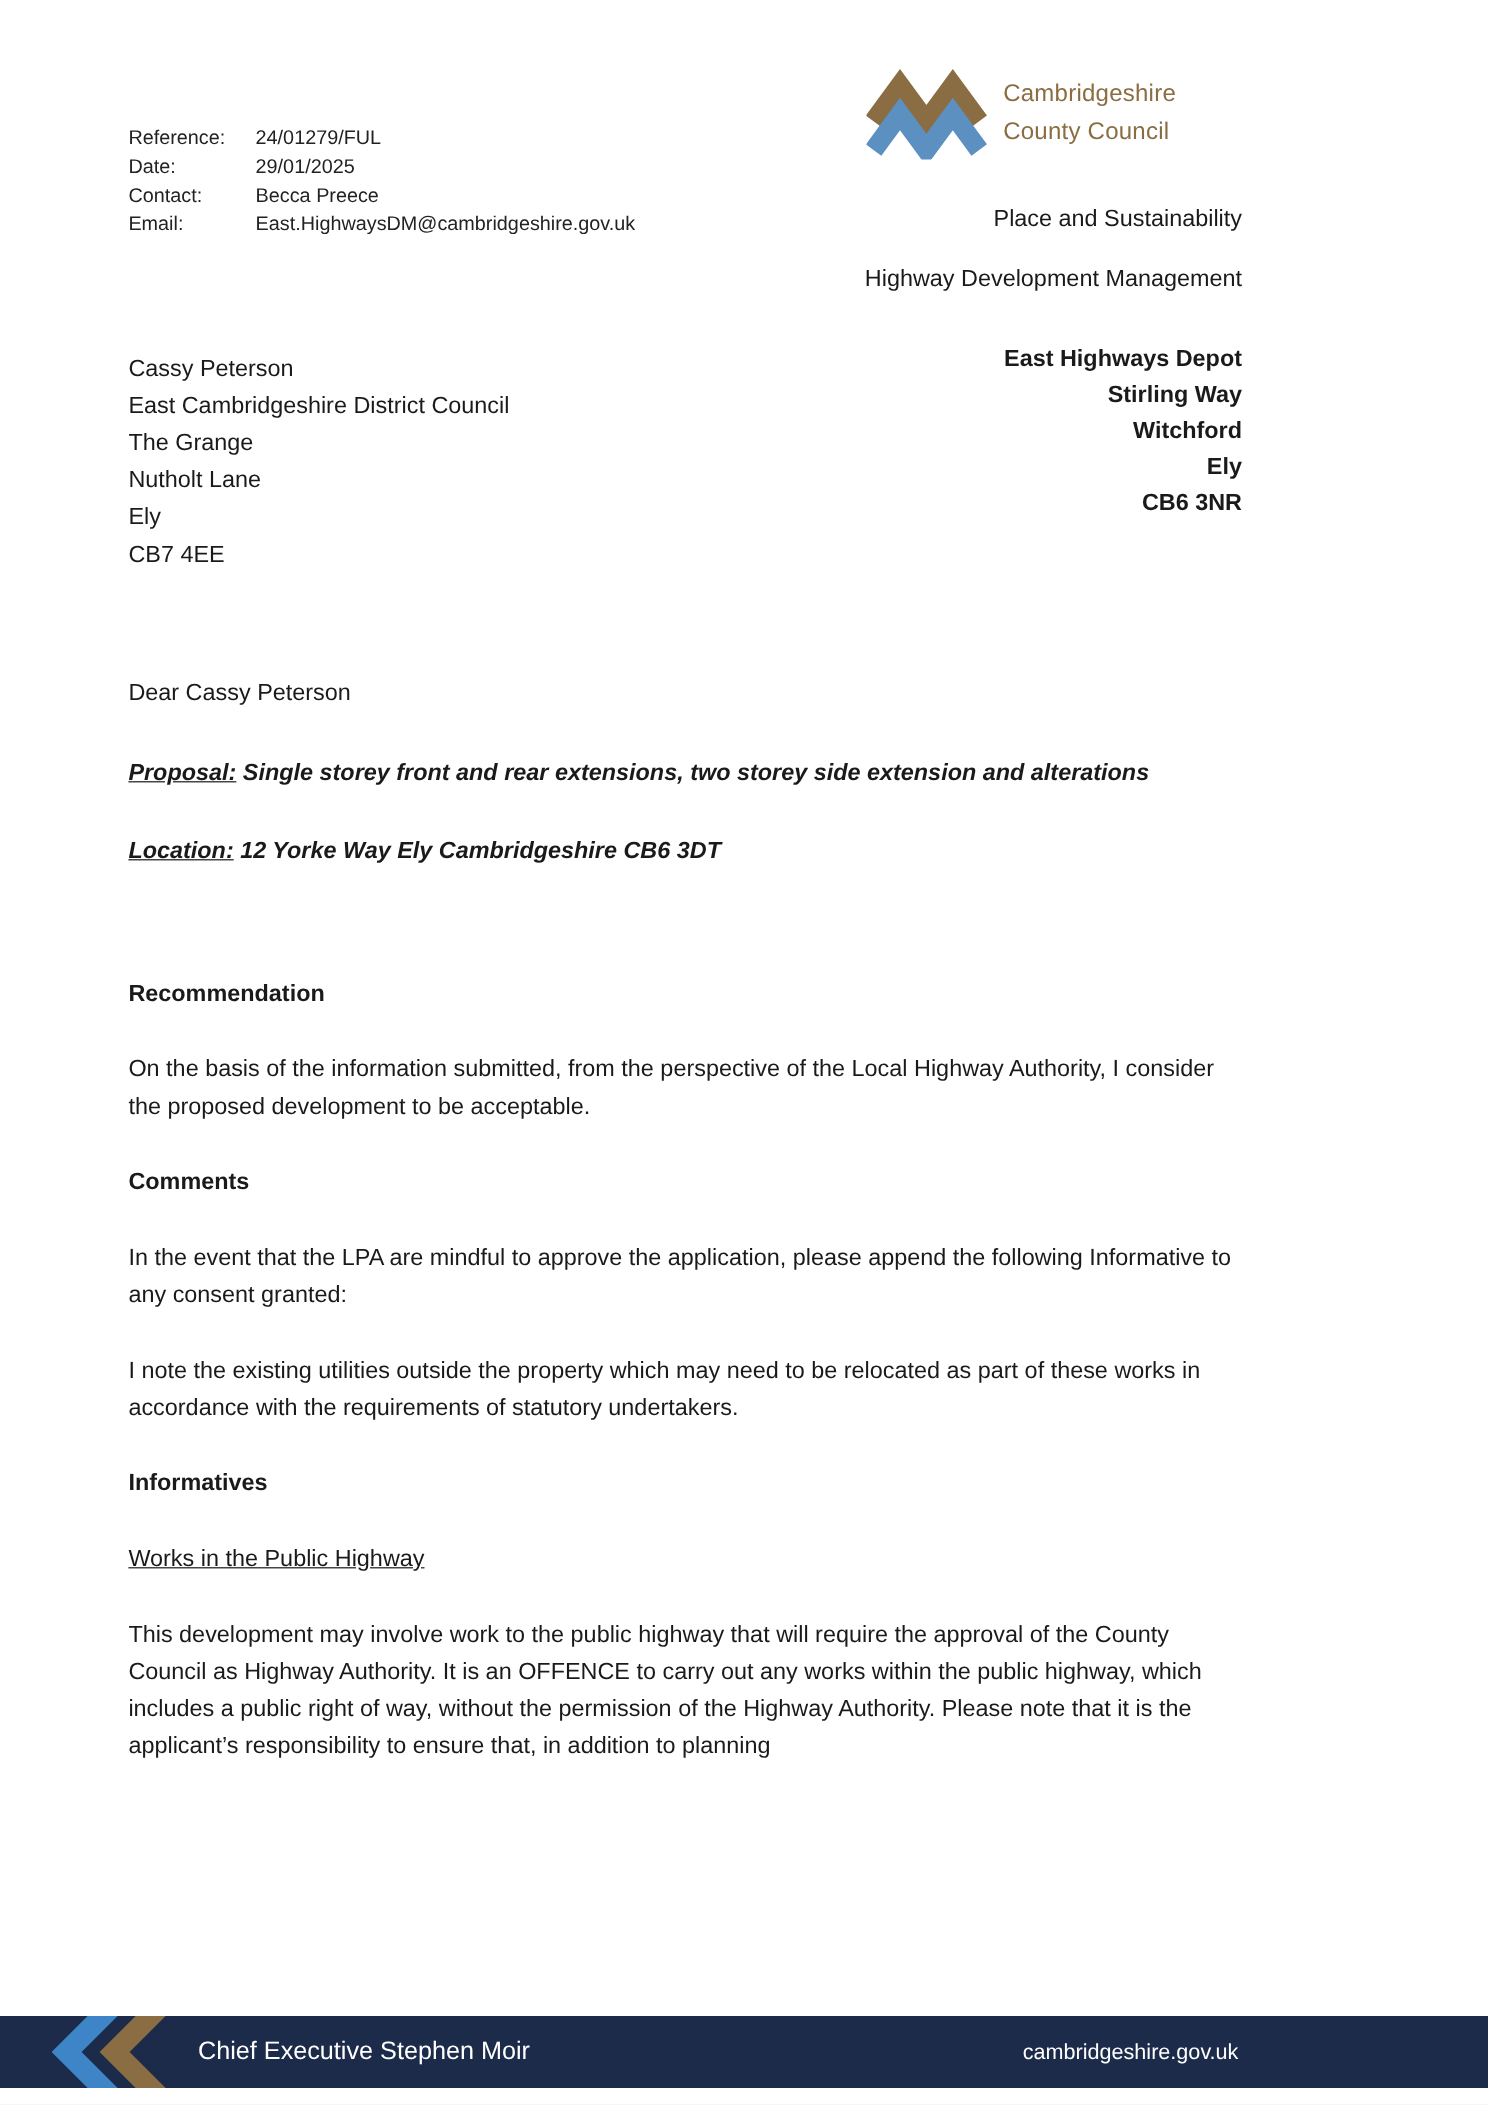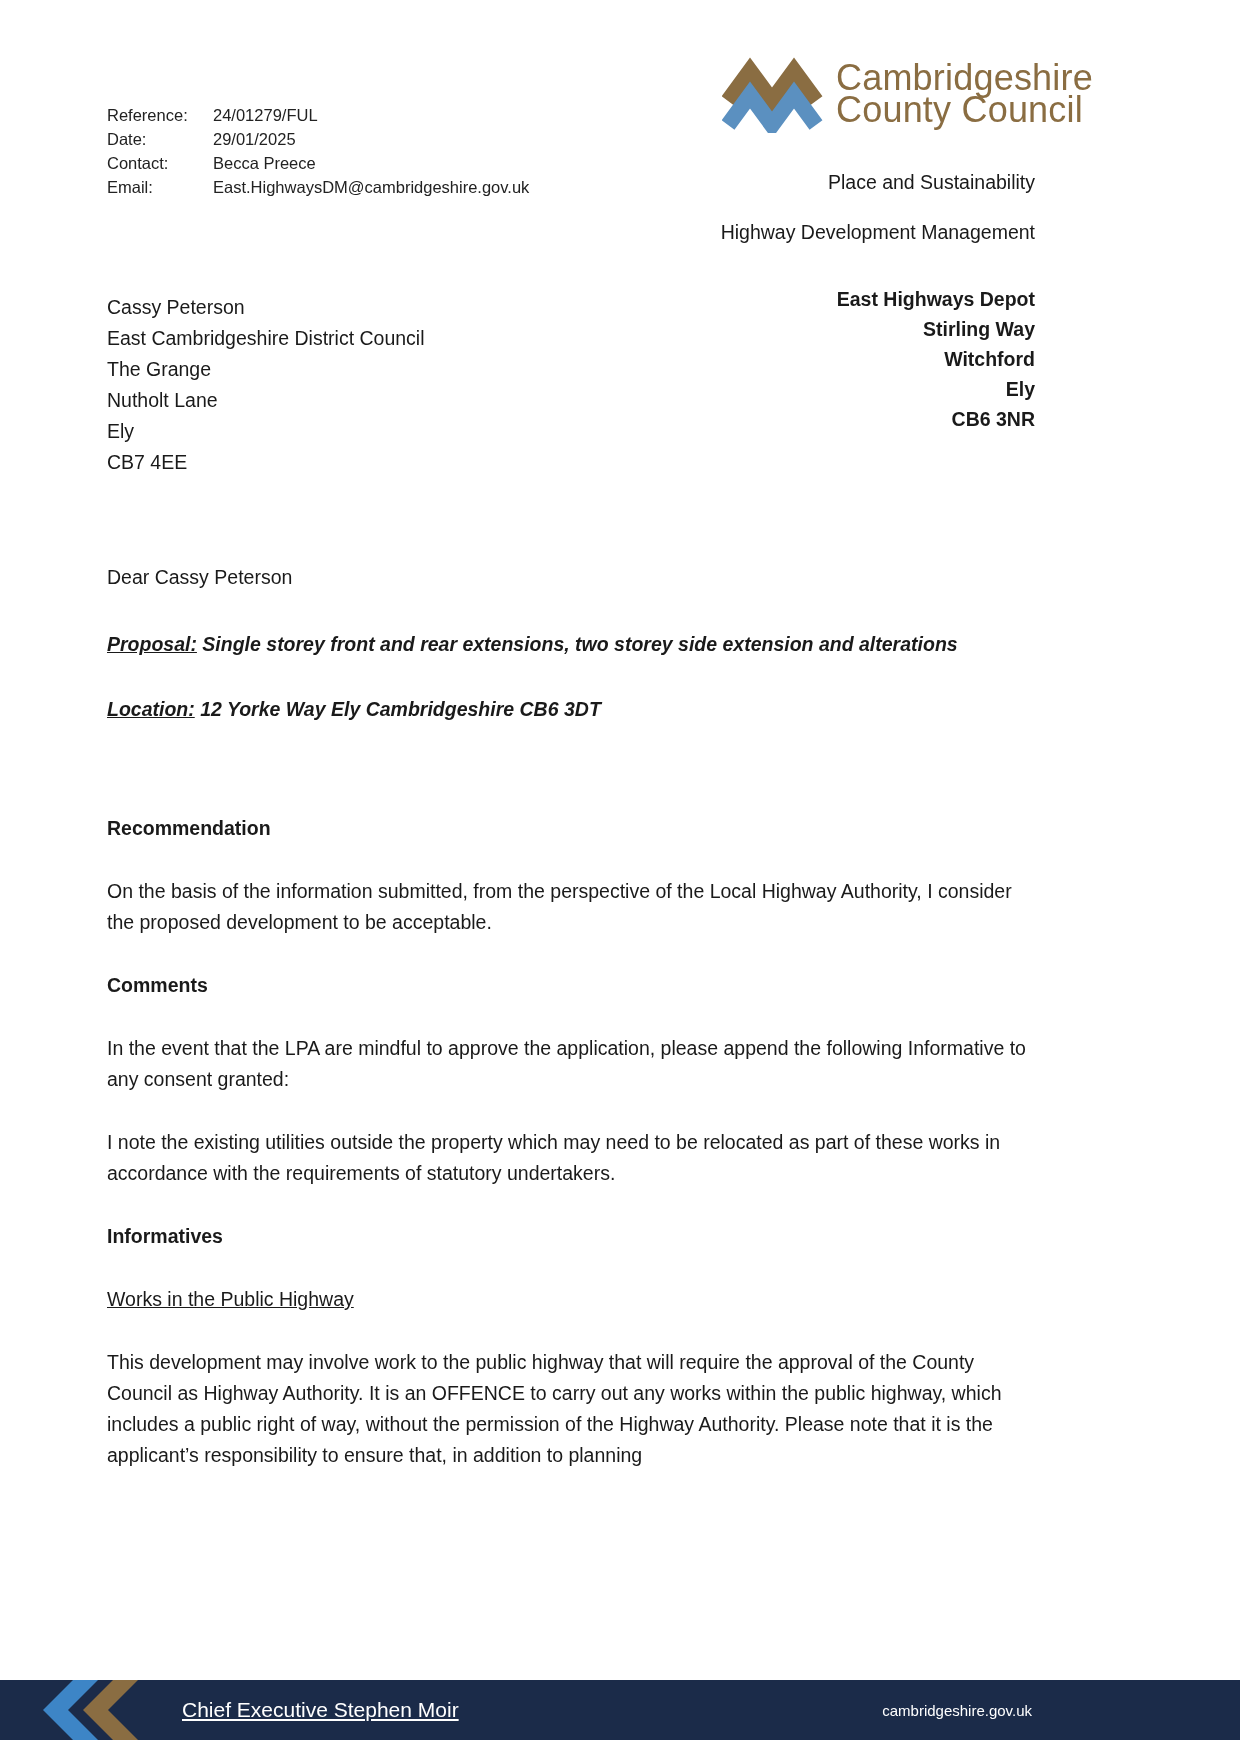--- a/index.html
+++ b/index.html
@@ -15,21 +15,21 @@
     overflow: hidden;
   }
 
   
   .meta { position: absolute; top: 103px; left: 107px; font-size: 16.5px; line-height: 24px; color: #222; }
   .meta-row { display: flex; }
   .meta-label { width: 106px; }
 
   
   .logo { position: absolute; top: 55px; left: 722px; display: flex; align-items: center; gap: 10px; }
-  .logo-text { font-size: 36px; line-height: 32px; color: #8a6d42; letter-spacing: 0.2px; }
+  .logo-text { font-size: 20px; line-height: 32px; color: #8a6d42; letter-spacing: 0.2px; }
 
   
   .right-col { position: absolute; right: 205px; text-align: right; font-size: 19.5px; color: #1a1a1a; }
   .dept1 { top: 171px; }
   .dept2 { top: 221px; }
   .depot { top: 284px; line-height: 30px; font-weight: bold; }
 
   
   .recipient { position: absolute; top: 292px; left: 107px; font-size: 19.5px; line-height: 31px; }
 
@@ -49,22 +49,22 @@
   .footer {
     position: absolute;
     left: 0; right: 0; bottom: 14px;
     height: 60px;
     background: #1b2b49;
     color: #ffffff;
     display: flex;
     align-items: center;
   }
   .footer-chevrons { position: absolute; left: 18px; top: 0; height: 60px; }
-  .footer-left { position: absolute; left: 182px; font-size: 21px; text-decoration: underline; }
-  .footer-right { position: absolute; right: 208px; font-size: 15px; }
+  .footer-left { position: absolute; left: 165px; font-size: 21px; }
+  .footer-right { position: absolute; right: 208px; font-size: 18px; }
 </style>
 </head>
 <body>
 
 <div class="page">
 
   <div class="meta">
     <div class="meta-row">
       <span class="meta-label">Reference:</span>
       <span class="meta-value">24/01279/FUL</span>

